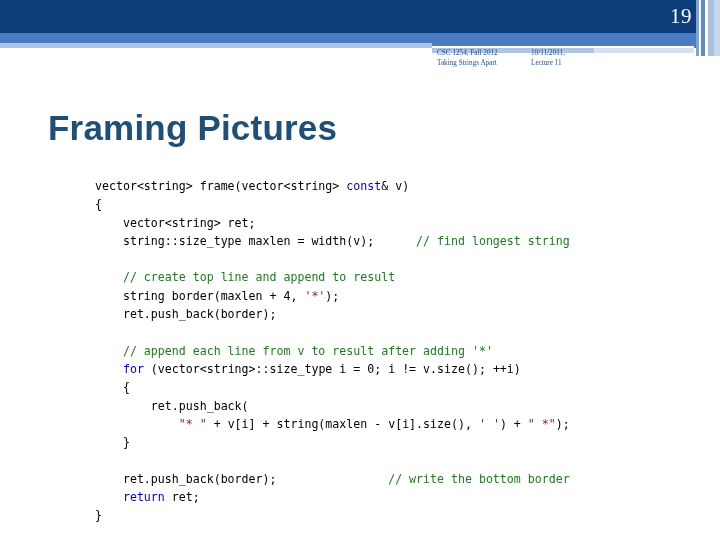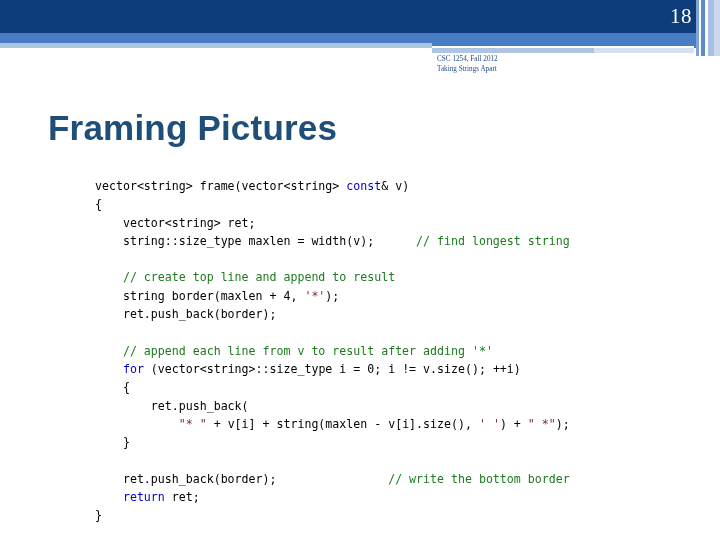--- a/index.html
+++ b/index.html
@@ -107,21 +107,20 @@
   #meta {
     position: absolute;
     top: 49px;
     left: 437px;
     font-family: "Liberation Serif", serif;
     font-size: 7.2px;
     color: #1f4e8c;
     line-height: 9.5px;
     display: flex;
     gap: 12px;
-    margin-top: 6px;
   }
   #meta .col-left  { width: 82px; }
   #meta .col-right { width: 110px; }
   #meta .meta-line { white-space: nowrap; }
 
   
   #title {
     position: absolute;
     top: 108px;
     left: 48px;
@@ -163,24 +162,28 @@
   <div class="bar-pale-strip"></div>
 
   <div class="vstripe vs1"></div>
   <div class="vstripe vs2"></div>
   <div class="vstripe vs3"></div>
   <div class="vstripe vs4"></div>
   <div class="vstripe vs5"></div>
   <div class="vstripe vs6"></div>
 </div>
 
-<div id="slide-number">18</div>
+<div id="slide-number">19</div>
 
 <div id="meta">
   <div class="col-left">
     <div class="meta-line">CSC 1254, Fall 2012</div>
     <div class="meta-line">Taking Strings Apart</div>
+  </div>
+  <div class="col-right">
+    <div class="meta-line">10/11/2011,</div>
+    <div class="meta-line">Lecture 11</div>
   </div>
 </div>
 
 <div id="title">Framing Pictures</div>
 
 <div id="code"><div class="ln"><span class="pl">vector&lt;string&gt; frame(vector&lt;string&gt; </span><span class="kw">const</span><span class="pl">&amp; v)</span></div><div class="ln"><span class="pl">{</span></div><div class="ln"><span class="pl">    vector&lt;string&gt; ret;</span></div><div class="ln"><span class="pl">    string::size_type maxlen = width(v);      </span><span class="cmt">// find longest string</span></div><div class="ln blank">&nbsp;</div><div class="ln"><span class="pl">    </span><span class="cmt">// create top line and append to result</span></div><div class="ln"><span class="pl">    string border(maxlen + 4, </span><span class="str">'*'</span><span class="pl">);</span></div><div class="ln"><span class="pl">    ret.push_back(border);</span></div><div class="ln blank">&nbsp;</div><div class="ln"><span class="pl">    </span><span class="cmt">// append each line from v to result after adding '*'</span></div><div class="ln"><span class="pl">    </span><span class="kw">for</span><span class="pl"> (vector&lt;string&gt;::size_type i = 0; i != v.size(); ++i)</span></div><div class="ln"><span class="pl">    {</span></div><div class="ln"><span class="pl">        ret.push_back(</span></div><div class="ln"><span class="pl">            </span><span class="str">"* "</span><span class="pl"> + v[i] + string(maxlen - v[i].size(), </span><span class="str">' '</span><span class="pl">) + </span><span class="str">" *"</span><span class="pl">);</span></div><div class="ln"><span class="pl">    }</span></div><div class="ln blank">&nbsp;</div><div class="ln"><span class="pl">    ret.push_back(border);                </span><span class="cmt">// write the bottom border</span></div><div class="ln"><span class="pl">    </span><span class="kw">return</span><span class="pl"> ret;</span></div><div class="ln"><span class="pl">}</span></div></div>
 
 </body></html>

